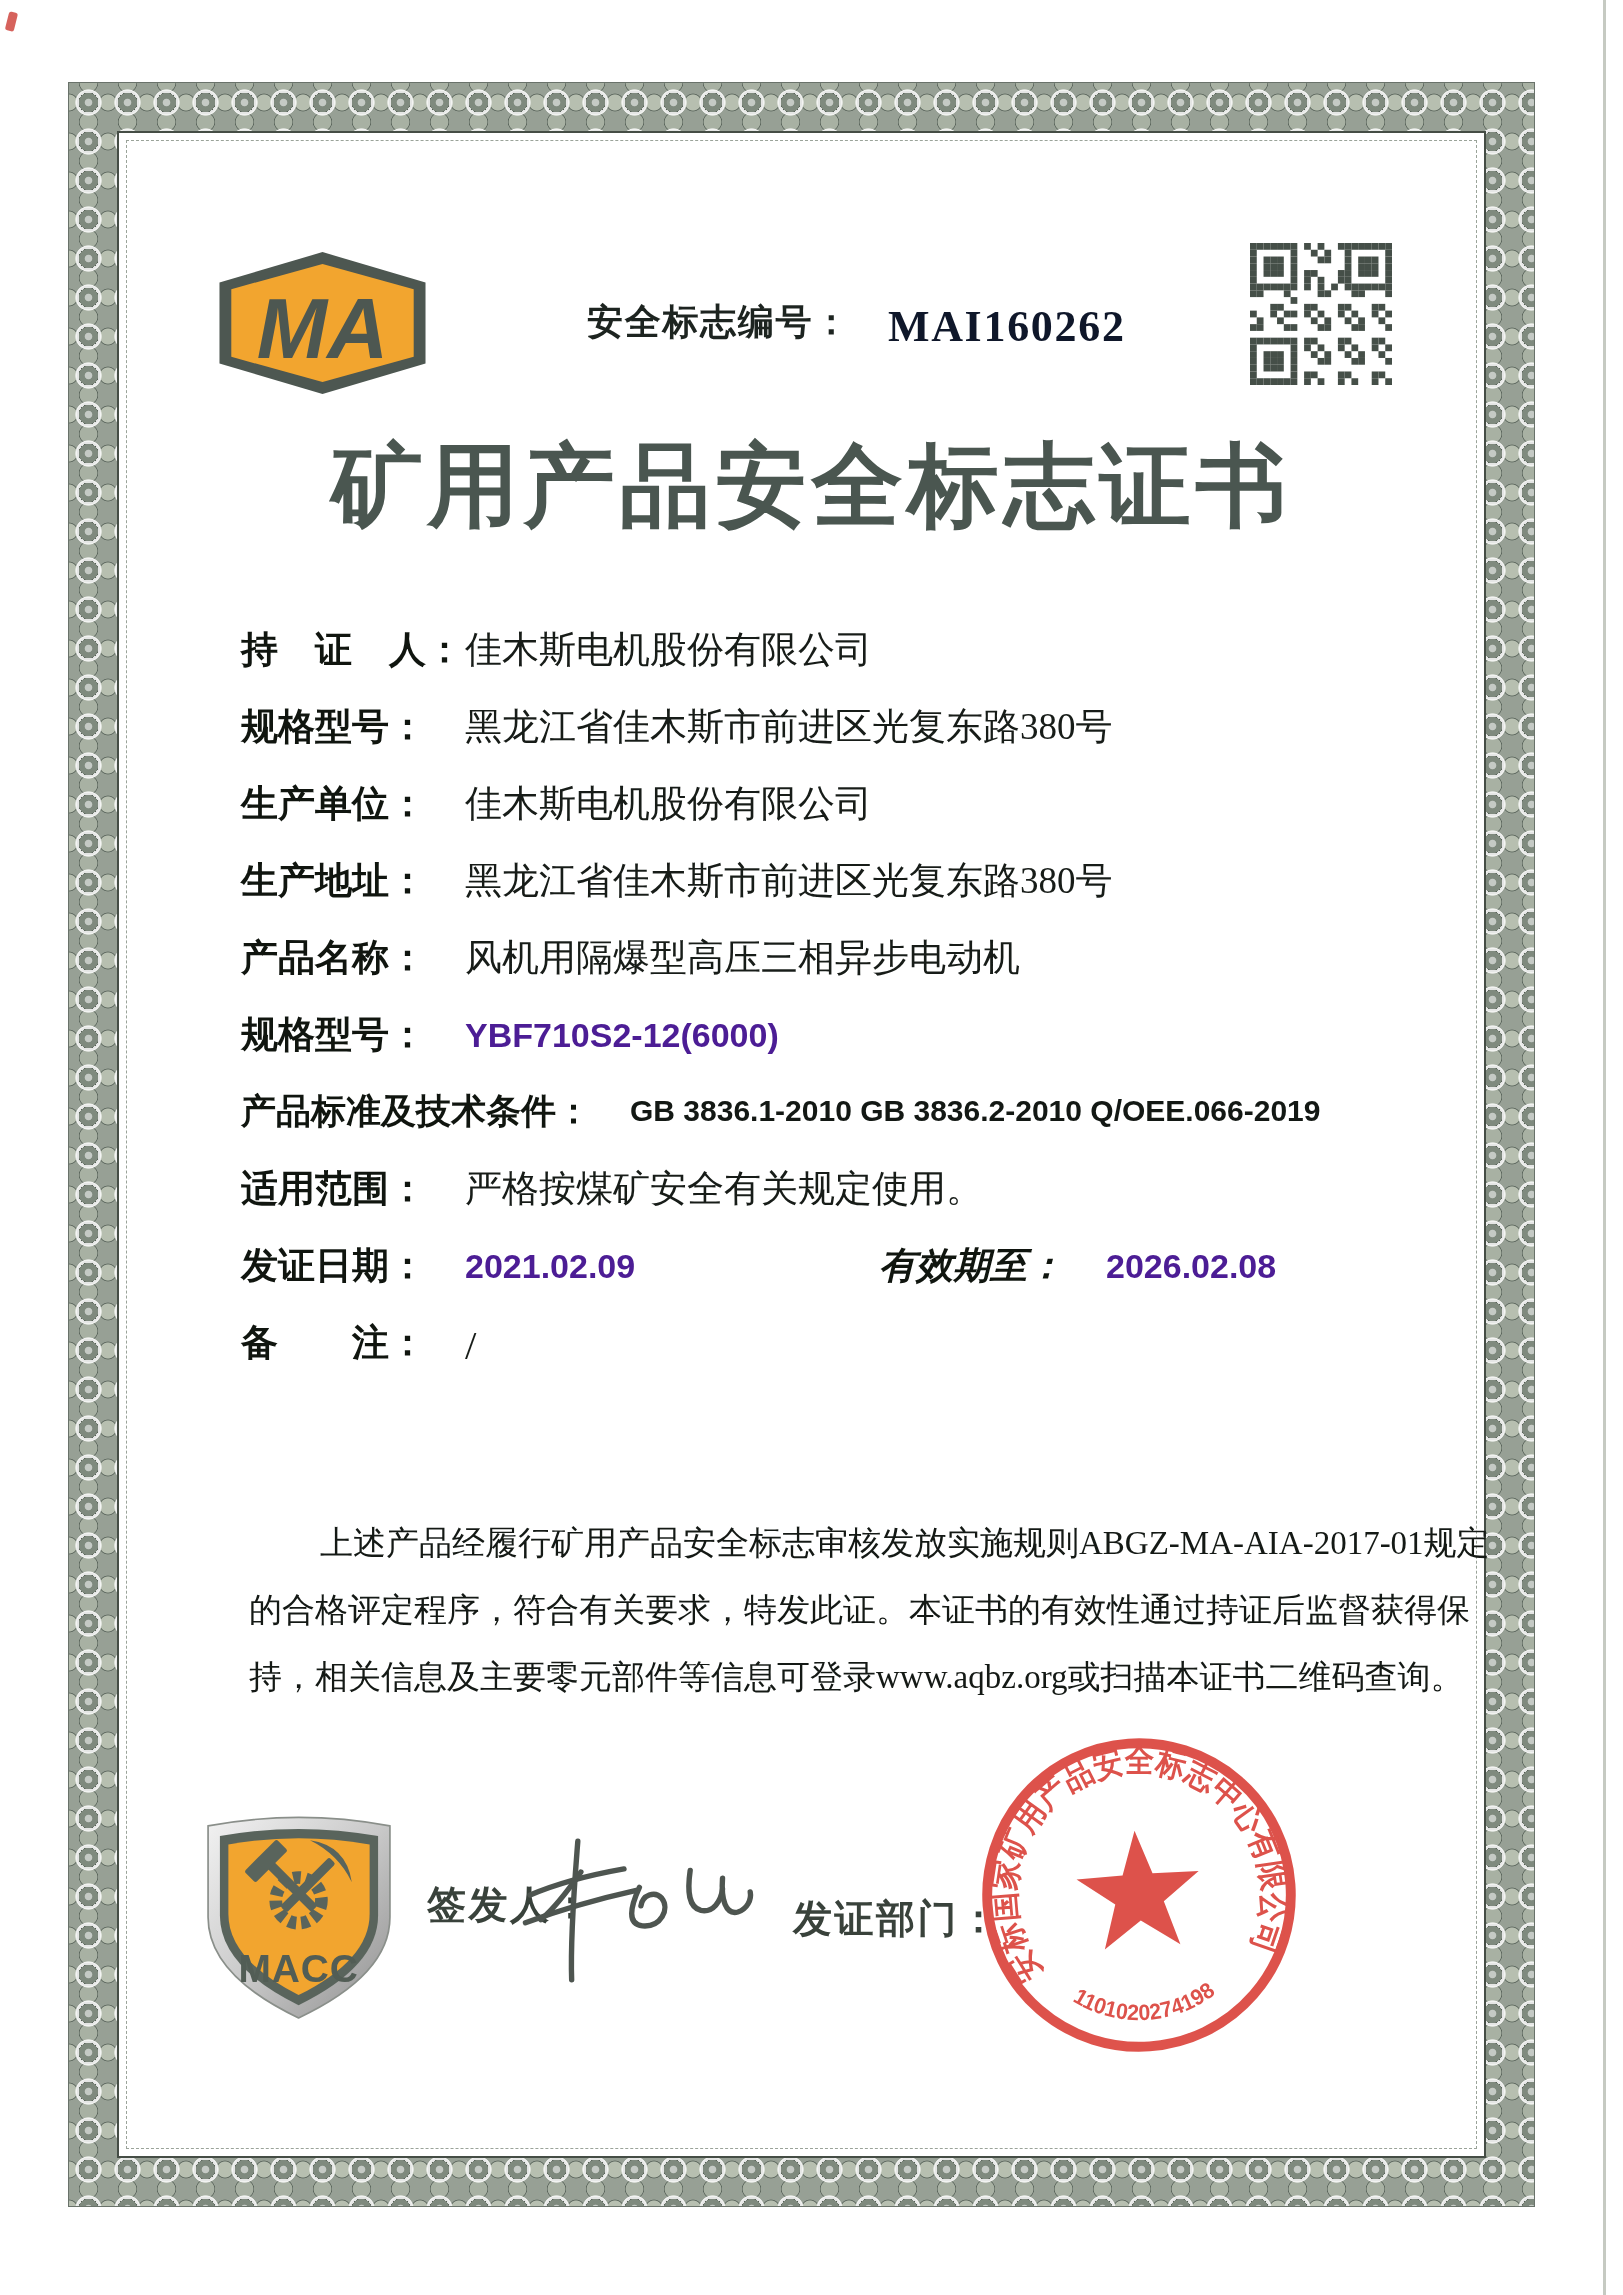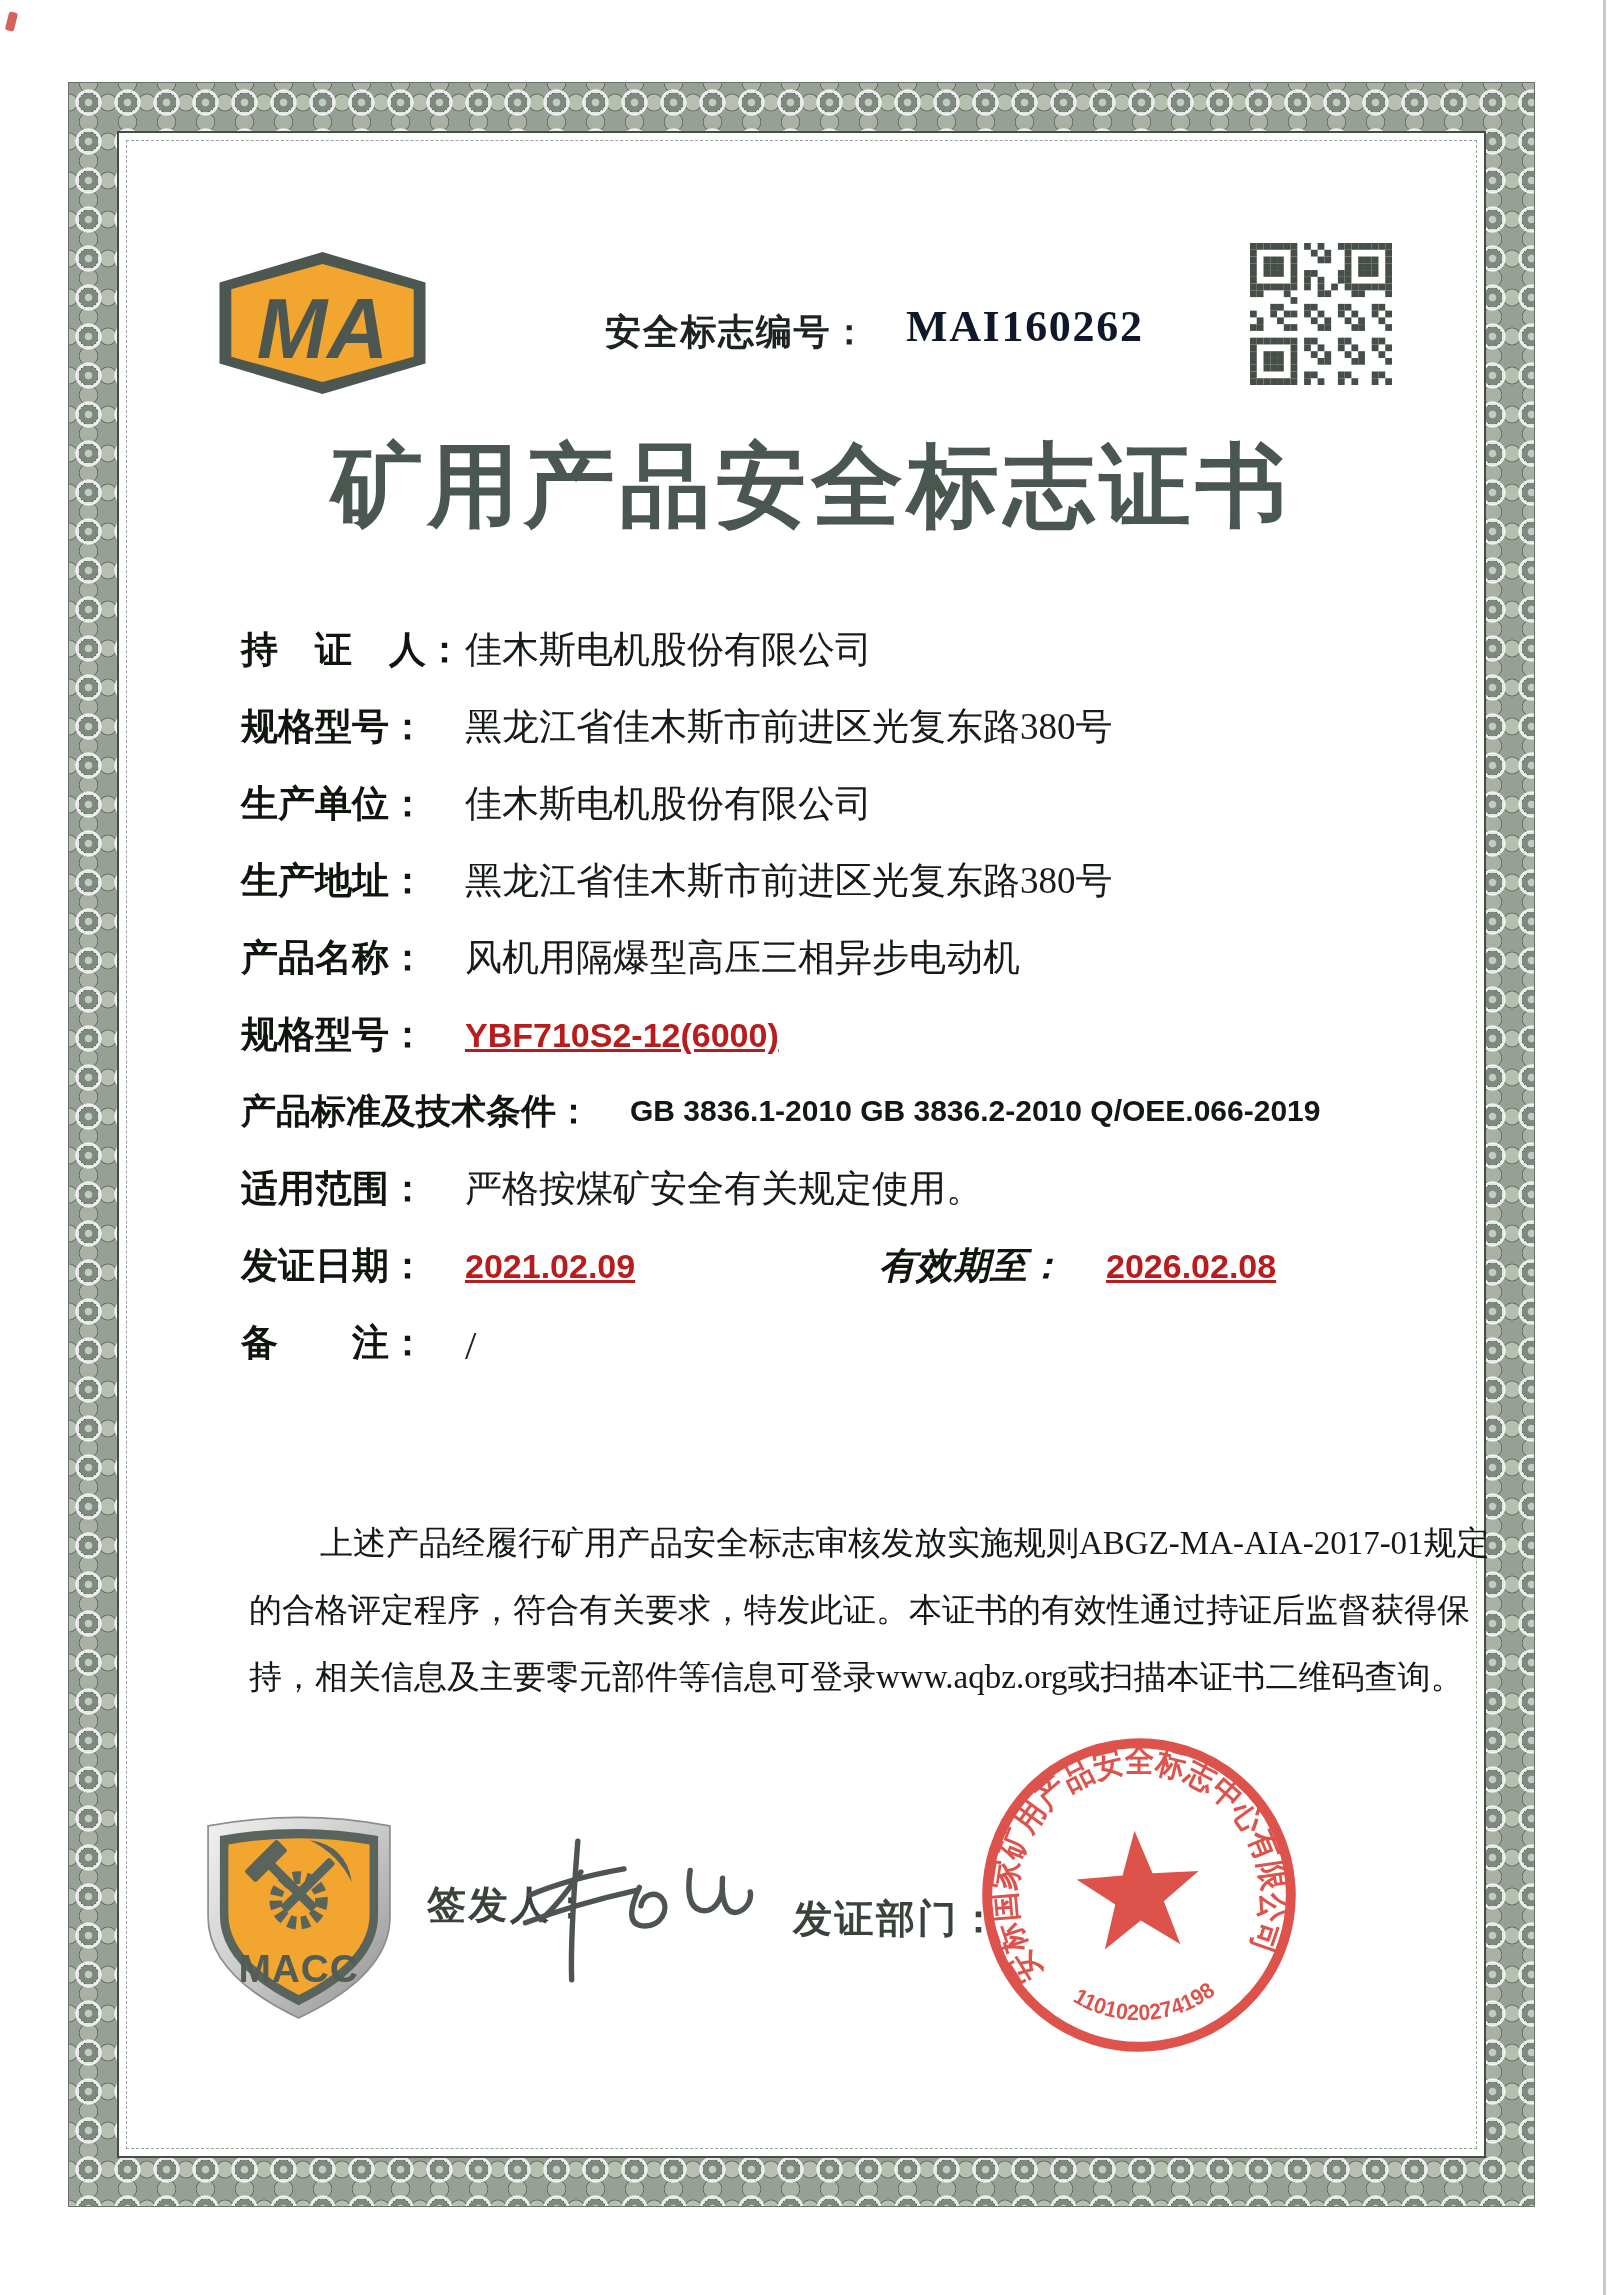--- a/index.html
+++ b/index.html
@@ -23,35 +23,35 @@
       radial-gradient(circle at 100% 50%, #b7bfb0 0 7.6px, #58635a 8.5px, rgba(0,0,0,0) 9.3px),
       radial-gradient(circle at 50% 0%, #a8b1a3 0 8.5px, #58635a 9.3px, rgba(0,0,0,0) 10px),
       radial-gradient(circle at 50% 100%, #a8b1a3 0 8.5px, #58635a 9.3px, rgba(0,0,0,0) 10px);
     background-size:39px 39px;
     border:0.8px solid #69726a;}
   .frame-inner{position:absolute;inset:48px;background:#fff;border:2.5px solid #454d45;}
   .frame-inner::after{content:"";position:absolute;inset:6.8px;border:0.8px dashed #9aa399;}
 
   
   .ma-logo{left:211px;top:247px;}
-  .cert-line{left:605px;top:301px;display:flex;align-items:flex-end;white-space:nowrap;}
+  .cert-line{left:587px;top:301px;display:flex;align-items:flex-start;white-space:nowrap;}
   .cert-label{font:800 36px/1.2 "Liberation Serif",serif;color:#1d2420;letter-spacing:1.7px;}
   .cert-value{font:600 44px/1.2 "Liberation Serif",serif;color:#0f172a;margin-left:37px;letter-spacing:1.7px;}
   .qr{left:1250px;top:243px;}
 
   
   .title{left:0;right:0;top:435px;text-align:center;
          font:900 91px/1.15 "Liberation Serif",serif;color:#4a5650;letter-spacing:5px;}
 
   
   .fields{left:241px;top:621px;width:1201px;margin-top:8px;}
   .row{height:77px;display:flex;align-items:flex-start;white-space:nowrap;}
   .f-label{flex:0 0 224px;font:800 37px/1.15 "Liberation Sans",sans-serif;color:#10150f;}
   .f-value{font:500 37px/1.15 "Liberation Serif",serif;color:#171c18;}
-  .v-latin{font:700 34px/1.25 "Liberation Sans",sans-serif;color:#b91c1c;letter-spacing:0;text-decoration:underline;}
+  .v-latin{font:700 34px/1.25 "Liberation Sans",sans-serif;color:#4c1d95;letter-spacing:0;}
   .row-standards .f-label{flex:0 0 auto;font-size:35px;}
   .row-standards .f-value{margin-left:39px;font:700 30px/1.35 "Liberation Sans",sans-serif;color:#131814;}
   .issue-value{display:inline-block;width:414px;}
   .valid-label{flex:0 0 auto;font-style:italic;}
   .valid-value{margin-left:42px;}
   .row-remark .f-value{font-size:41px;}
 
   
   .statement{left:249px;top:1510px;width:1209px;
              font:500 33px/67px "Liberation Serif",serif;color:#141915;}

